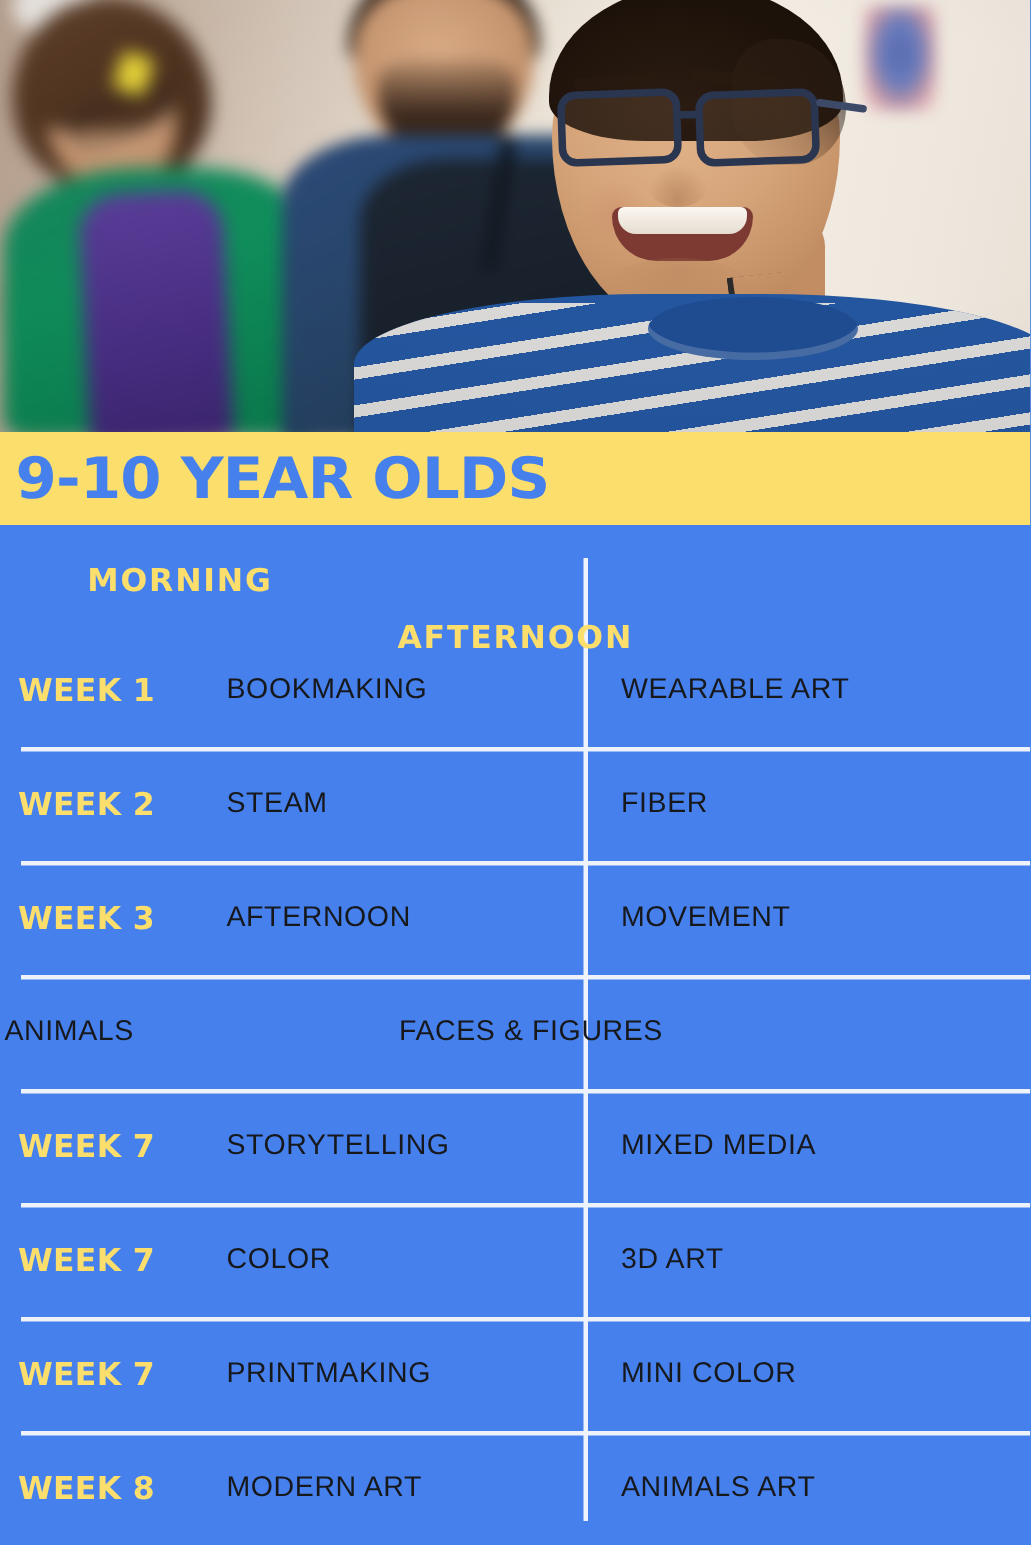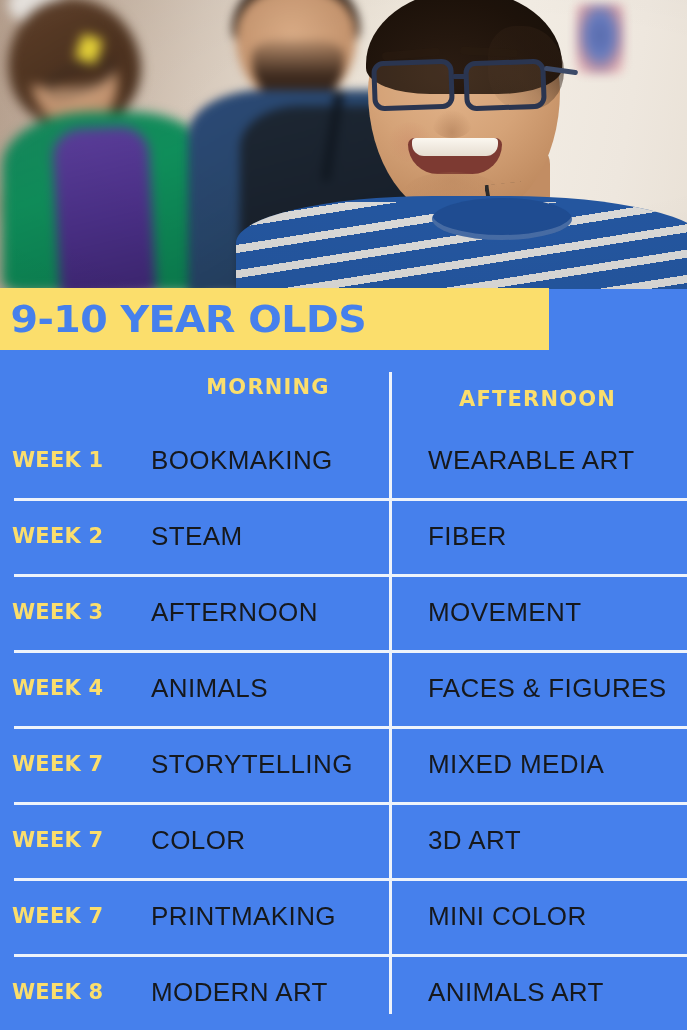--- a/index.html
+++ b/index.html
@@ -260,21 +260,21 @@
   .photo-soften {
     position: absolute; left: 0; top: 0; width: 100%; height: 100%;
     background: radial-gradient(ellipse at 72% 40%, rgba(0,0,0,0) 40%, rgba(0,0,0,.05) 100%);
     pointer-events: none;
   }
 
   
   .banner {
     position: absolute;
     left: 0; top: 288px;
-    width: 549px; height: 62px;
+    width: 687px; height: 62px;
     background: #FBDE6C;
     display: flex;
     align-items: center;
   }
   .banner-title {
     color: #4680EC;
     font-family: "DejaVu Sans", sans-serif;
     font-weight: 900;
     font-size: 38px;
     letter-spacing: -0.5px;
@@ -298,20 +298,21 @@
     left: 389px; top: 22px;
     width: 3px; height: 642px;
     background: #eef3fb;
   }
 
   .head-row {
     position: absolute;
     left: 0; top: 24px;
     width: 687px; height: 48px;
     display: flex;
+    flex-direction: column;
   }
   .head-week { width: 148px; flex: none; }
   .head-cell {
     color: #FBDE6C;
     font-family: "DejaVu Sans", sans-serif;
     font-weight: 900;
     font-size: 21px;
     letter-spacing: 1.2px;
     text-align: center;
     line-height: 26px;
@@ -347,27 +348,27 @@
     letter-spacing: 0.2px;
     padding-left: 12px;
     white-space: nowrap;
   }
   .cell-morning {
     width: 241px; flex: none;
     padding-left: 3px;
   }
   .cell-afternoon {
     flex: 1;
-    padding-left: 39px;
+    padding-left: 25px;
   }
   .cell-text {
     color: #16181c;
     font-family: "Liberation Sans", sans-serif;
     font-weight: 300;
-    font-size: 26px;
+    font-size: 19px;
     letter-spacing: 0.4px;
     line-height: 30px;
     white-space: nowrap;
   }
 </style>
 </head>
 <body>
 
 <div class="poster">
 
@@ -468,21 +469,20 @@
         <div class="cell-week">WEEK 3</div>
         <div class="cell-morning">
           <div class="cell-text">AFTERNOON</div>
         </div>
         <div class="cell-afternoon">
           <div class="cell-text">MOVEMENT</div>
         </div>
       </div>
 
       <div class="row">
-        <div class="cell-week">WEEK 4</div>
         <div class="cell-morning">
           <div class="cell-text">ANIMALS</div>
         </div>
         <div class="cell-afternoon">
           <div class="cell-text">FACES &amp; FIGURES</div>
         </div>
       </div>
 
       <div class="row">
         <div class="cell-week">WEEK 7</div>

